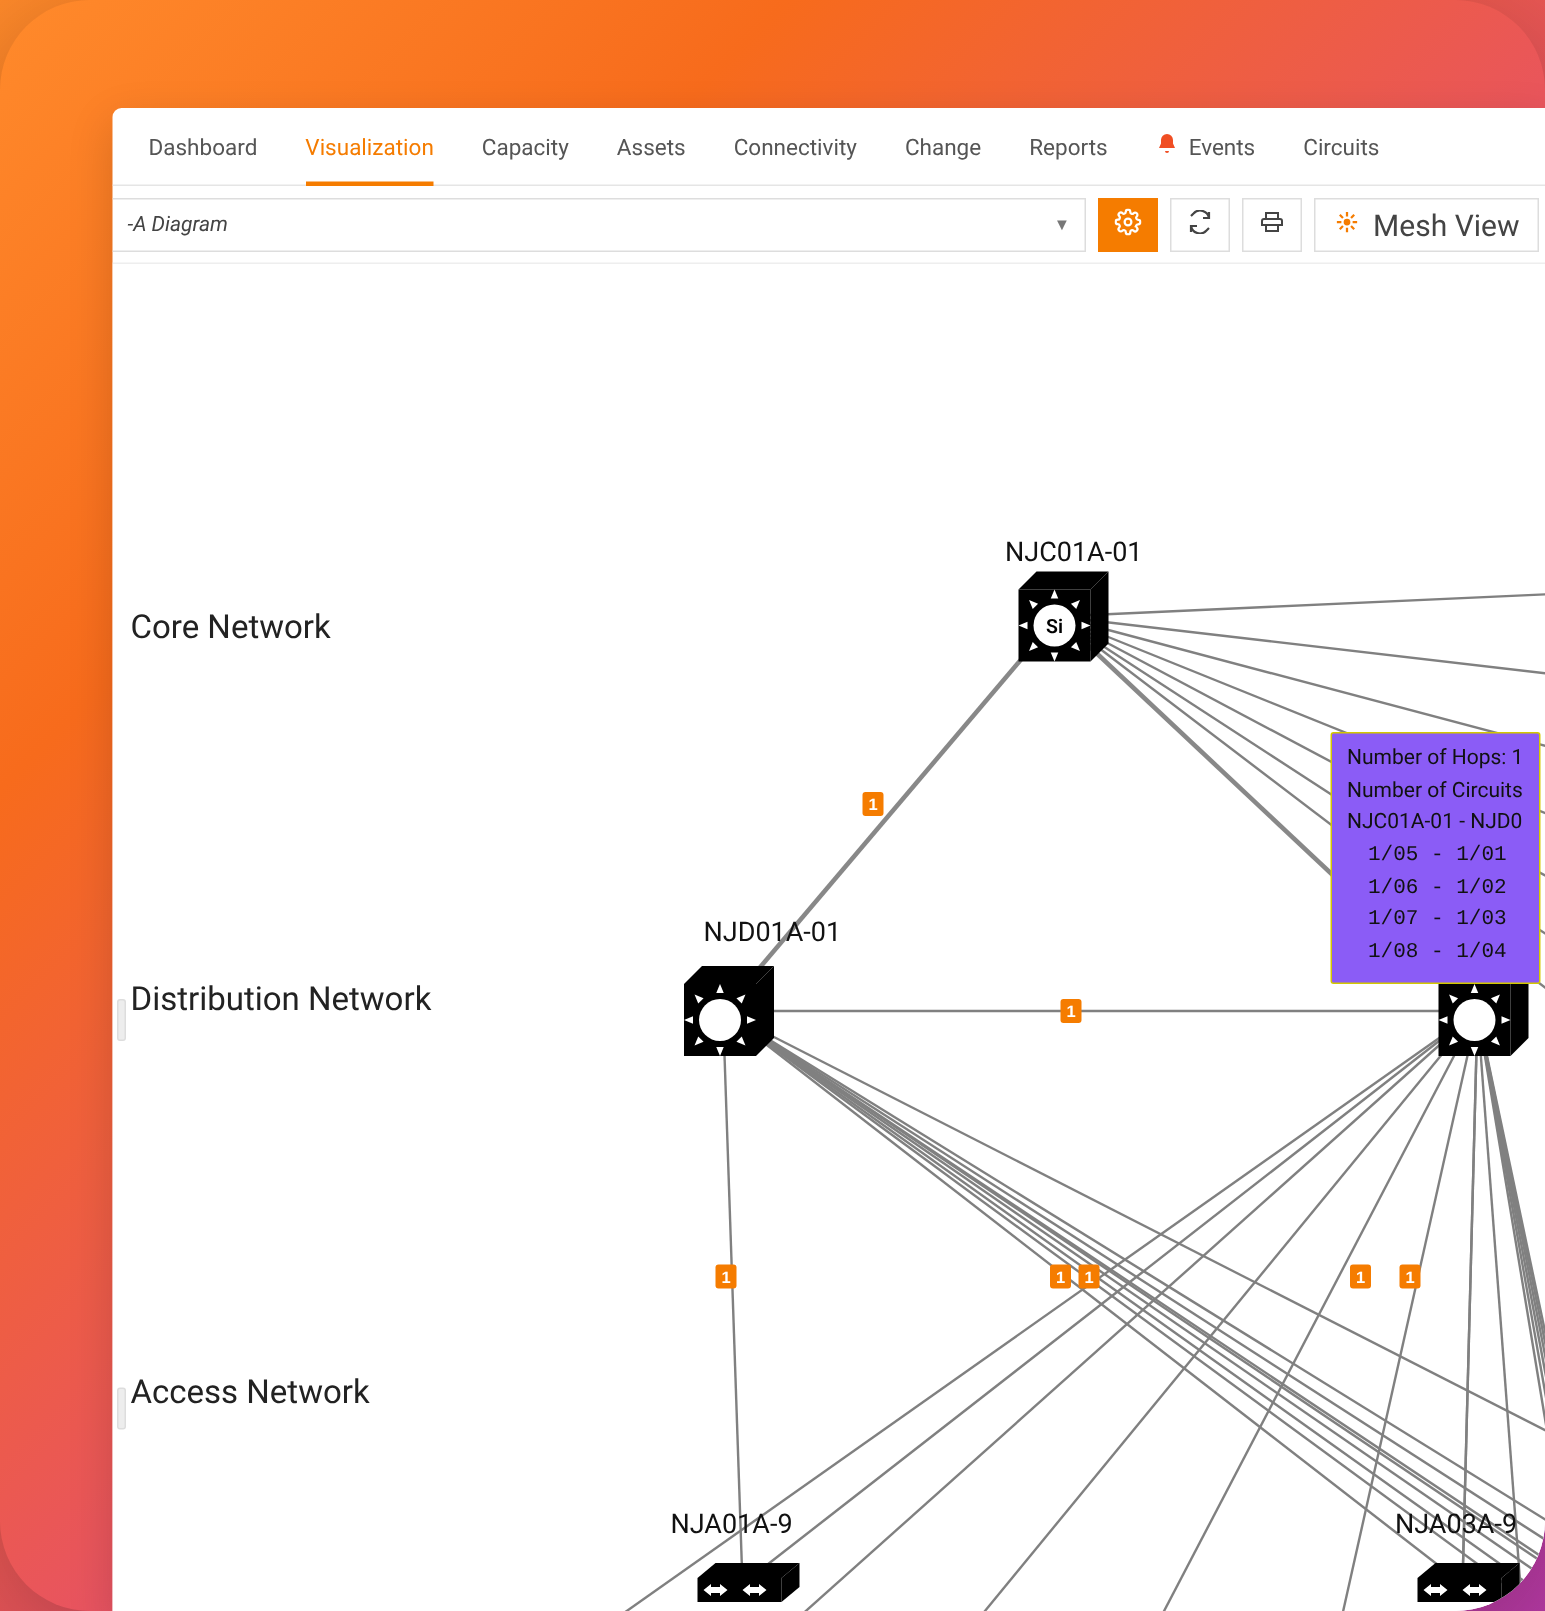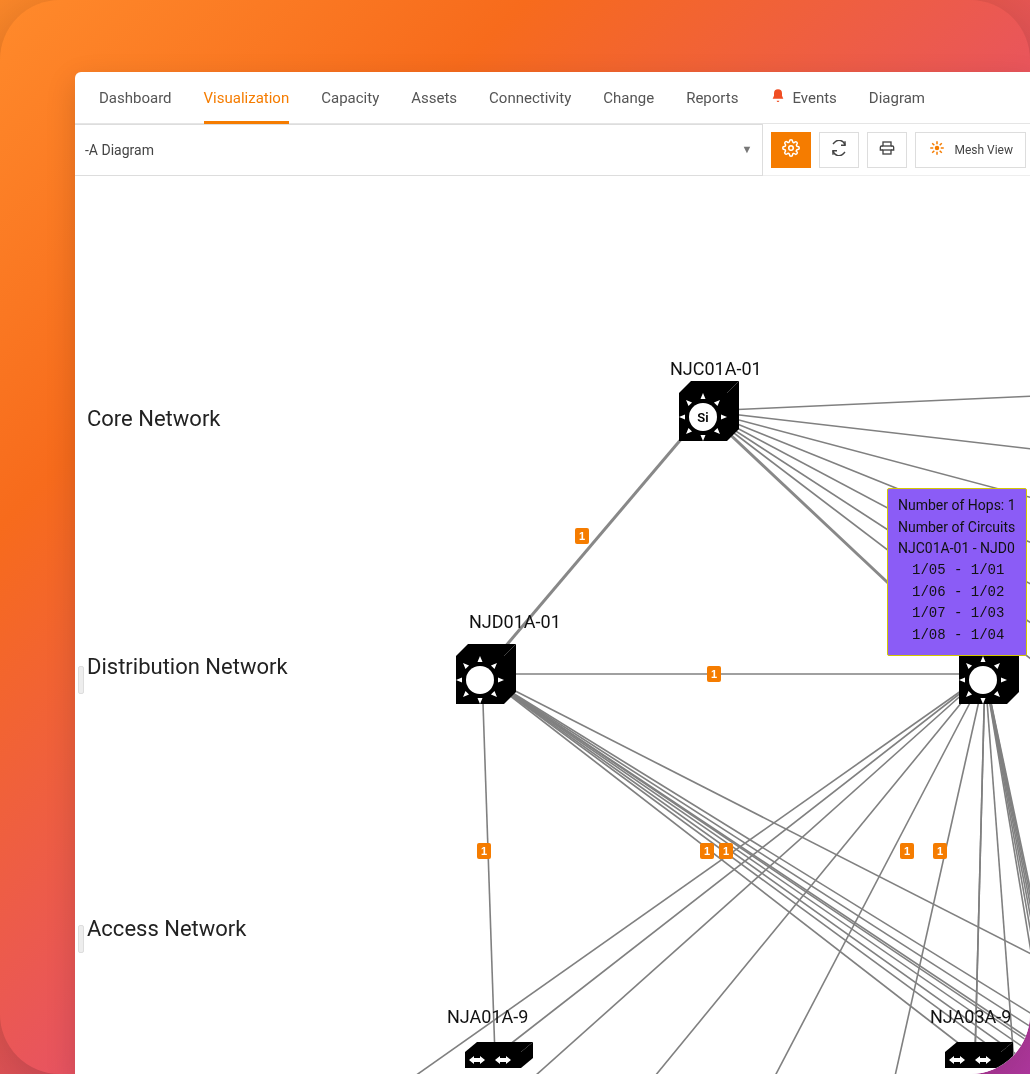--- a/index.html
+++ b/index.html
@@ -70,47 +70,48 @@
     border-bottom: 1px solid #eee;
     padding: 8px 8px 8px 0;
     gap: 8px;
   }
   .diagram-select {
     flex: 1;
     border: 1px solid #ddd;
     border-left: none;
     border-top-left-radius: 0;
     border-bottom-left-radius: 0;
-    height: 52px;
+    height: 36px;
     display: flex;
     align-items: center;
     justify-content: space-between;
     padding: 0 10px;
     font-size: 14px;
     color: #444;
     cursor: pointer;
+    font-style: italic;
   }
   .caret { color:#777; font-size:11px; }
   .iconbtn {
     width: 40px; height: 36px;
     border: 1px solid #ddd;
     display: flex; align-items: center; justify-content: center;
     cursor: pointer;
     font-size: 15px;
     color: #444;
     background:#fff;
   }
   .iconbtn.primary { background: #f57c00; border-color: #f57c00; color: #fff; }
   .mesh-btn {
     height: 36px;
     border: 1px solid #ddd;
     display: flex; align-items: center;
     padding: 0 12px;
     gap: 8px;
-    font-size: 12px;
+    font-size: 20px;
     color: #444;
     background:#fff;
     cursor:pointer;
     white-space: nowrap;
   }
 
   
   .canvas { position: absolute; left:0; right:0; top:104px; bottom:0; background:#fff; overflow:hidden; }
   .section-label {
     position: absolute;
@@ -173,21 +174,21 @@
         <div class="tab">
           <span>Reports</span>
         </div>
         <div class="tab">
           <span class="bell-icon"><svg width="16" height="16" viewBox="0 0 24 24" fill="#f04e23">
               <path d="M12 2a6 6 0 0 0-6 6v3.5L4 16h16l-2-4.5V8a6 6 0 0 0-6-6zM10 19a2 2 0 0 0 4 0h-4z"></path>
             </svg></span>
           <span>Events</span>
         </div>
         <div class="tab">
-          <span>Diagram</span>
+          <span>Circuits</span>
         </div>
       </div>
 
     <div class="toolbar">
       <div class="diagram-select">
         <span>-A Diagram</span>
         <span class="caret">▼</span>
       </div>
       <div class="iconbtn primary">
         <span>

